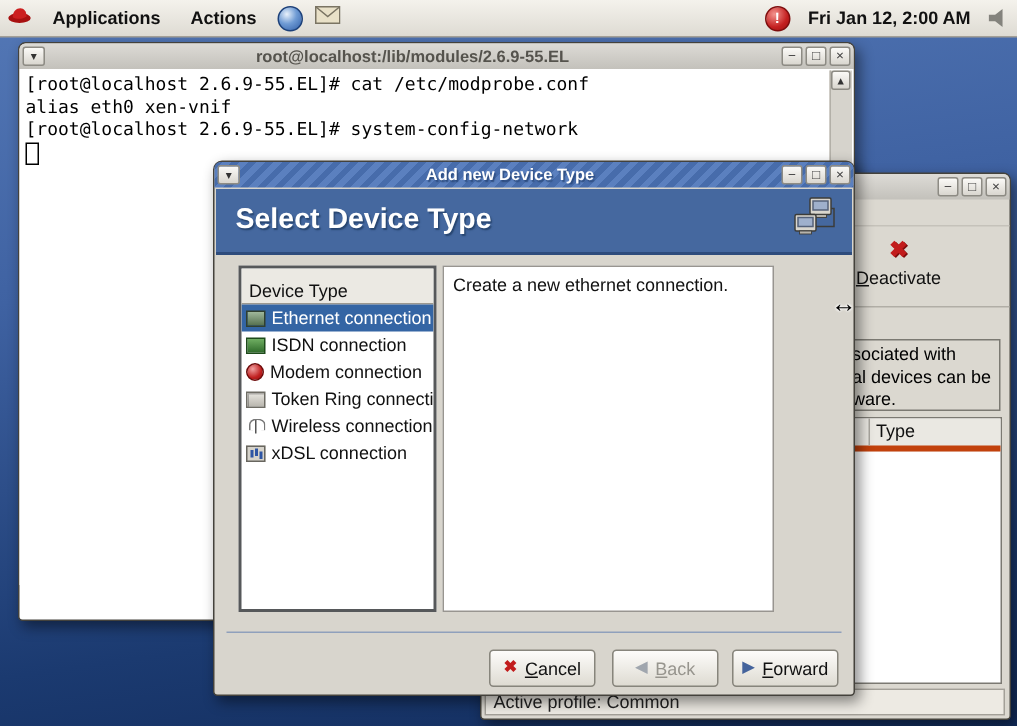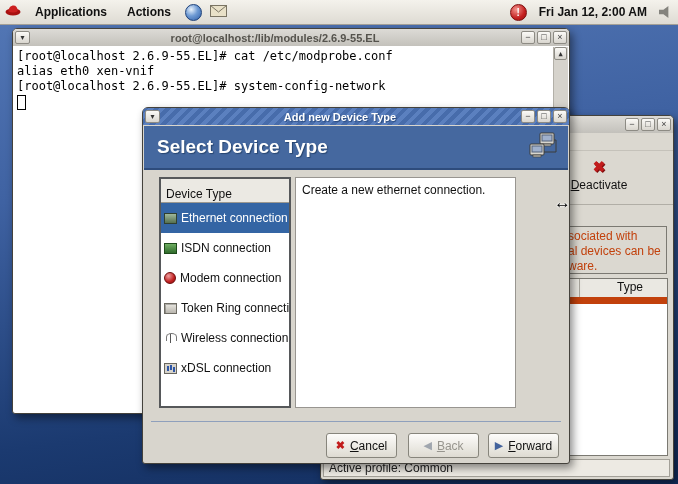--- a/index.html
+++ b/index.html
@@ -57,43 +57,43 @@
   
   .netwin{left:320px;top:115px;width:352px;height:363px;background:#dbd8d0;z-index:20;}
   .net-sep1{position:absolute;left:0;top:34px;width:100%;border-top:1px solid #c5c2ba;}
   .net-sep2{position:absolute;left:0;top:88px;width:100%;border-top:1px solid #b1aea6;}
   .deactivate{position:absolute;left:244px;top:42px;width:68px;height:42px;text-align:center;}
   .deactivate .x{color:#c21c1c;font-size:15px;font-weight:bold;line-height:18px;
                  text-shadow:1px 1px 0 #7e0d0d;}
   .deactivate .lbl{font-size:12px;color:#111;margin-top:2px;}
   .info-panel{position:absolute;left:10px;top:110px;width:336px;height:48px;
               border:1px solid #7b7972;background:#dbd8d0;box-sizing:border-box;}
-  .info-frag{position:absolute;left:247px;top:113px;font-size:12px;color:#c2410c;line-height:15px;}
+  .info-frag{position:absolute;left:247px;top:113px;font-size:12px;color:#000000;line-height:15px;}
   .net-table{position:absolute;left:245px;top:162px;width:102px;height:178px;
              border:1px solid #7b7972;background:#fff;box-sizing:border-box;}
-  .net-thead{height:18px;display:flex;border-bottom:7px solid #c2410c;background:#eae8e2;gap:33px;}
+  .net-thead{height:18px;display:flex;border-bottom:4px solid #c2410c;background:#eae8e2;}
   .net-th0{width:12px;border-right:1px solid #a8a59d;}
   .net-th1{flex:1;font-size:12px;padding:1px 0 0 4px;color:#111;}
   .statusbar{position:absolute;left:2px;top:343px;width:347px;height:18px;
              background:#edeae3;border:1px solid #a3a098;font-size:12px;color:#222;
              padding:1px 0 0 5px;box-sizing:border-box;}
   
   .dialog{left:142px;top:107px;width:426px;height:355px;background:#d8d5cd;z-index:30;
           border-radius:6px 6px 3px 3px;}
   .dlg-header{position:absolute;left:1px;top:18px;width:424px;height:44px;
               background:#45689f;border-bottom:2px solid #2e4c7c;box-sizing:border-box;
               display:flex;align-items:center;}
   .dlg-header .htxt{color:#fff;font-size:19px;font-weight:700;margin-left:13px;
                     text-shadow:1px 1px 1px #27456f;}
   .dlg-header .hicon{margin-left:auto;margin-right:10px;}
   .listframe{position:absolute;left:16px;top:69px;width:132px;height:231px;
              border:2px solid #56585a;background:#fff;box-sizing:border-box;overflow:hidden;}
   .list-hd{height:24px;background:#ebe9e3;border-bottom:1px solid #9b9890;
            font-size:12px;color:#111;padding:8px 0 0 5px;box-sizing:border-box;}
-  .lrow{height:30px;display:flex;align-items:center;padding-left:3px;font-size:12px;
+  .lrow{height:18px;display:flex;align-items:center;padding-left:3px;font-size:12px;
         color:#111;white-space:nowrap;overflow:hidden;}
   .lrow.selected{background:#3465a4;color:#fff;}
   .licon{flex:0 0 13px;height:11px;margin-right:4px;box-sizing:border-box;}
   .ic-eth{background:linear-gradient(#9fb89b,#55704f);border:1px solid #31402f;}
   .ic-isdn{background:linear-gradient(#6fae62,#2f6b2b);border:1px solid #1d4a1a;}
   .ic-modem{width:12px;height:12px;flex-basis:12px;border-radius:50%;
             background:radial-gradient(circle at 35% 30%,#f0a0a0,#c02020 60%,#8e1010);
             border:1px solid #6e0c0c;}
   .ic-tr{background:linear-gradient(#e9e7e1,#b9b6ae);border:1px solid #6e6c64;
          box-shadow:inset 1px 1px 0 rgba(0,0,0,.25);}

